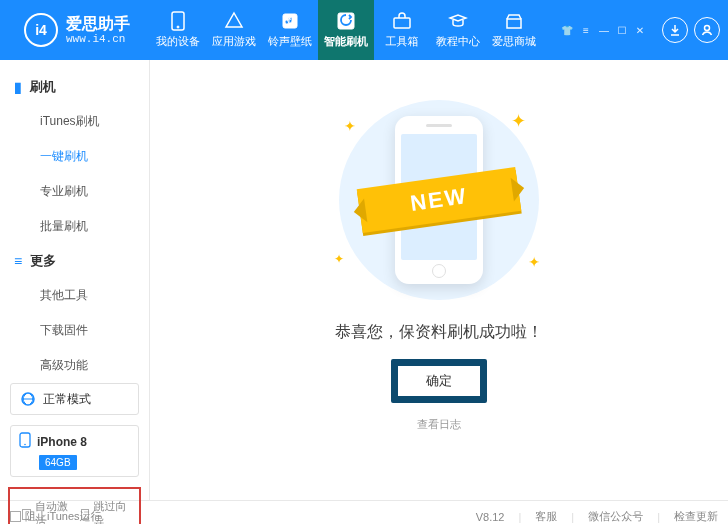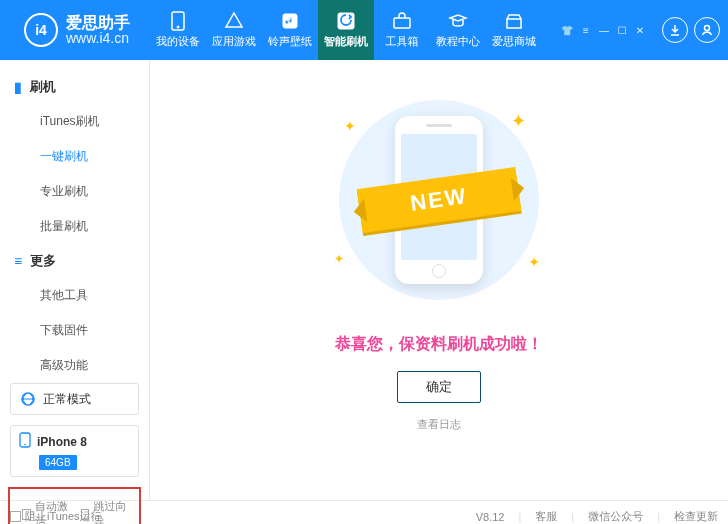--- a/index.html
+++ b/index.html
@@ -4,21 +4,21 @@
 <style>
   * { margin:0; padding:0; box-sizing:border-box; font-family:"Microsoft YaHei","PingFang SC",Arial,sans-serif; }
   body { width:728px; height:524px; background:#fff; font-size:12px; color:#333; overflow:hidden; }
 
   
   .hdr { height:60px; background:#1B8CFF; display:flex; align-items:stretch; color:#fff; }
   .brand { width:150px; display:flex; align-items:center; padding-left:24px; gap:8px; }
   .brand-logo { width:34px; height:34px; border:2px solid #fff; border-radius:50%; display:flex; align-items:center; justify-content:center; font-weight:bold; font-size:14px; }
   .brand-txt { display:flex; flex-direction:column; line-height:1.1; }
   .brand-name { font-size:16px; font-weight:600; }
-  .brand-url { font-size:14px; opacity:.9; }
+  .brand-url { font-size:11px; opacity:.9;font-family:Liberation Mono, monospace; }
   .tabs { flex:1; display:flex; }
   .tab { width:56px; display:flex; flex-direction:column; align-items:center; justify-content:center; gap:3px; font-size:11px; cursor:pointer; }
   .tab.active { background:#0f766e;font-weight:bold; }
   .tab-ico { width:20px; height:20px; display:flex; align-items:center; justify-content:center; }
   .tab-ico svg { fill:#fff; stroke:#fff; }
   .hdr-right { display:flex; align-items:center; gap:6px; padding-right:8px; }
   .win-btns { display:flex; gap:6px; margin-right:10px; font-size:10px; }
   .win-btn { width:12px; height:12px; display:flex; align-items:center; justify-content:center; cursor:pointer; opacity:.85; }
   .circ-btn { width:26px; height:26px; border:1.5px solid #fff; border-radius:50%; display:flex; align-items:center; justify-content:center; cursor:pointer; }
   .circ-btn svg { stroke:#fff; fill:none; }
@@ -48,22 +48,22 @@
   .phone { width:88px; height:168px; background:#fff; border-radius:14px; position:relative; box-shadow:0 4px 14px rgba(0,0,0,.12); z-index:2; }
   .phone::before { content:""; position:absolute; top:8px; left:50%; transform:translateX(-50%); width:26px; height:3px; background:#E0E0E0; border-radius:2px; }
   .phone::after { content:""; position:absolute; bottom:6px; left:50%; transform:translateX(-50%); width:12px; height:12px; border:1.5px solid #E0E0E0; border-radius:50%; }
   .phone-screen { position:absolute; top:18px; left:6px; right:6px; bottom:24px; background:#DCEEFF; border-radius:2px; }
   .ribbon { position:absolute; z-index:3; width:160px; height:44px; background:#FFC107; transform:rotate(-8deg); display:flex; align-items:center; justify-content:center; font-weight:800; font-size:22px; color:#fff; letter-spacing:2px; box-shadow:0 3px 0 #E0A800; }
   .ribbon::before,.ribbon::after{content:"";position:absolute;width:0;height:0;border:12px solid transparent;top:50%;transform:translateY(-50%);}
   .ribbon::before{left:-18px;border-right-color:#E0A800;}
   .ribbon::after{right:-18px;border-left-color:#E0A800;}
   .spark { position:absolute; color:#FFC107; font-size:14px; z-index:2; }
   .s1{top:18px;left:40px;} .s2{top:10px;right:48px;font-size:18px;} .s3{bottom:34px;left:30px;font-size:12px;} .s4{bottom:30px;right:34px;}
-  .msg { margin-top:34px; font-size:16px; color:#ec4899; font-weight:700; }
-  .ok-btn { margin-top:16px; border:1px solid #0c4a6e; background:#fff; padding:6px 28px; font-size:13px; cursor:pointer; border-radius:2px; color:#333; }
+  .msg { margin-top:22px; font-size:16px; color:#404040; font-weight:400; }
+  .ok-btn { margin-top:16px; border:7px solid #0c4a6e; background:#fff; padding:6px 28px; font-size:13px; cursor:pointer; border-radius:2px; color:#333; }
   .log-link { margin-top:14px; font-size:11px; color:#999; cursor:pointer; }
 
   
   .ftr { height:32px; border-top:1px solid #E8E8E8; display:flex; align-items:center; font-size:11px; color:#888; padding:0 10px; }
   .ftr-chk { display:flex; align-items:center; gap:4px; cursor:pointer; }
   .ftr-spacer { flex:1; }
   .ftr-right { display:flex; align-items:center; gap:14px; }
   .ftr-sep { color:#DDD; }
 </style>
 </head>

